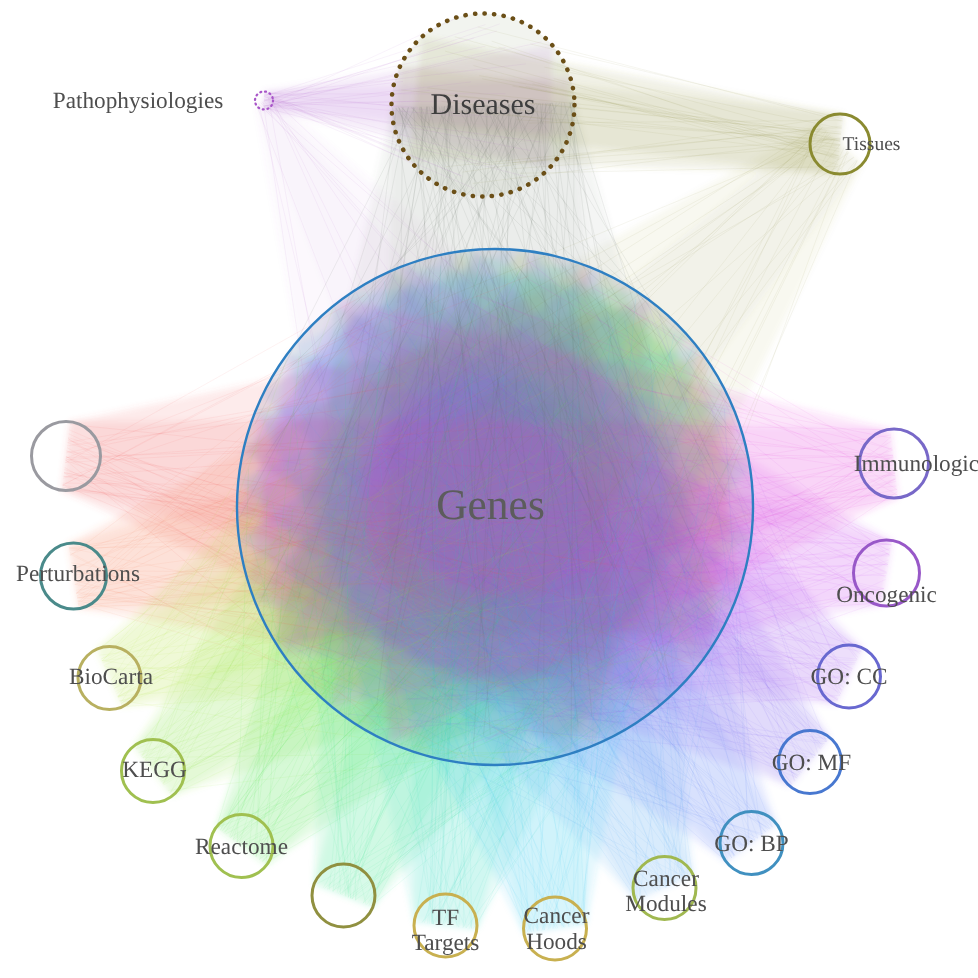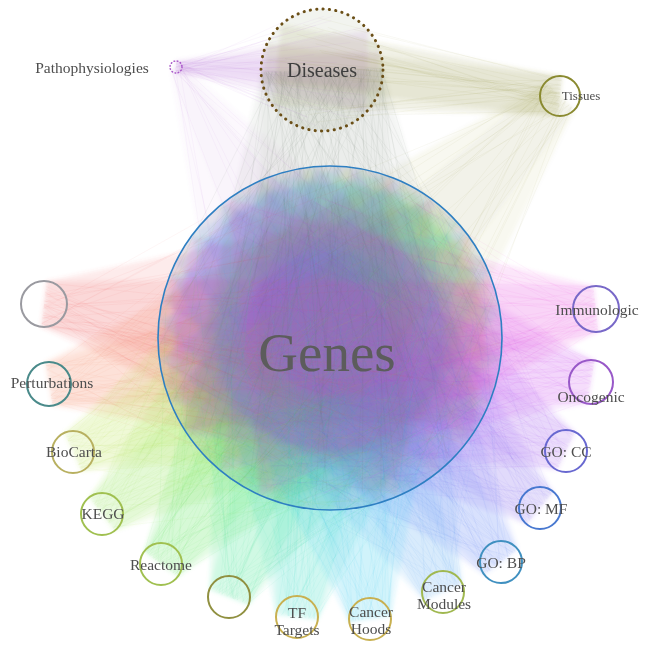--- a/index.html
+++ b/index.html
@@ -11,35 +11,35 @@
   #net{position:absolute;left:0;top:0;}
   .lbl{
     position:absolute;transform:translate(-50%,-50%);
     text-align:center;color:#4e4e4e;font-size:15.5px;line-height:1.12;
     white-space:nowrap;pointer-events:none;
   }
   .wrap{white-space:normal;}
   #lbl-pathophysiologies{left:92px;top:68px;}
   #lbl-diseases{left:322px;top:70px;font-size:20px;color:#3e3e3e;}
   #lbl-tissues{left:561px;top:96px;font-size:13px;margin-left:20px;}
-  #lbl-genes{left:327px;top:353px;font-size:55px;color:#5c5c5c;}
+  #lbl-genes{left:327px;top:337px;font-size:29px;color:#5c5c5c;}
   #lbl-genomic_positions{left:46px;top:305px;width:92px;}
   #lbl-perturbations{left:52px;top:383px;}
   #lbl-biocarta{left:74px;top:452px;}
   #lbl-kegg{left:103px;top:514px;}
   #lbl-reactome{left:161px;top:565px;}
   #lbl-mirna_targets{left:229px;top:600px;width:72px;}
   #lbl-tf_targets{left:297px;top:621px;width:64px;}
   #lbl-cancer_hoods{left:371px;top:620px;width:72px;}
   #lbl-cancer_modules{left:444px;top:595px;width:82px;}
   #lbl-go_bp{left:501px;top:563px;}
   #lbl-go_mf{left:541px;top:509px;}
   #lbl-go_cc{left:566px;top:452px;}
   #lbl-oncogenic{left:591px;top:378px;margin-top:19px;}
-  #lbl-immunologic{left:597px;top:310px;}
+  #lbl-immunologic{left:611px;top:310px;}
 </style>
 </head>
 <body>
 
 <div id="stage">
   <svg id="net" width="652" height="652" viewBox="0 0 652 652">
     <defs>
       <filter id="soft" x="-30%" y="-30%" width="160%" height="160%">
         <feGaussianBlur stdDeviation="2.2"></feGaussianBlur>
       </filter>

